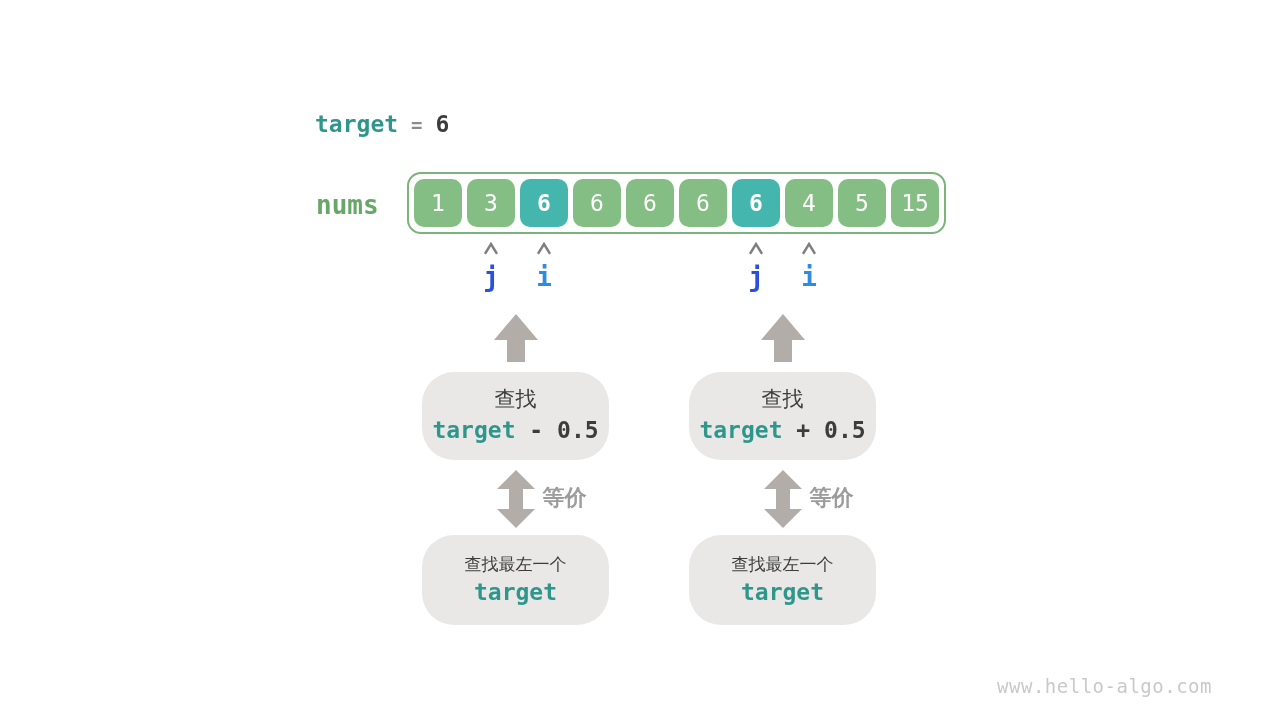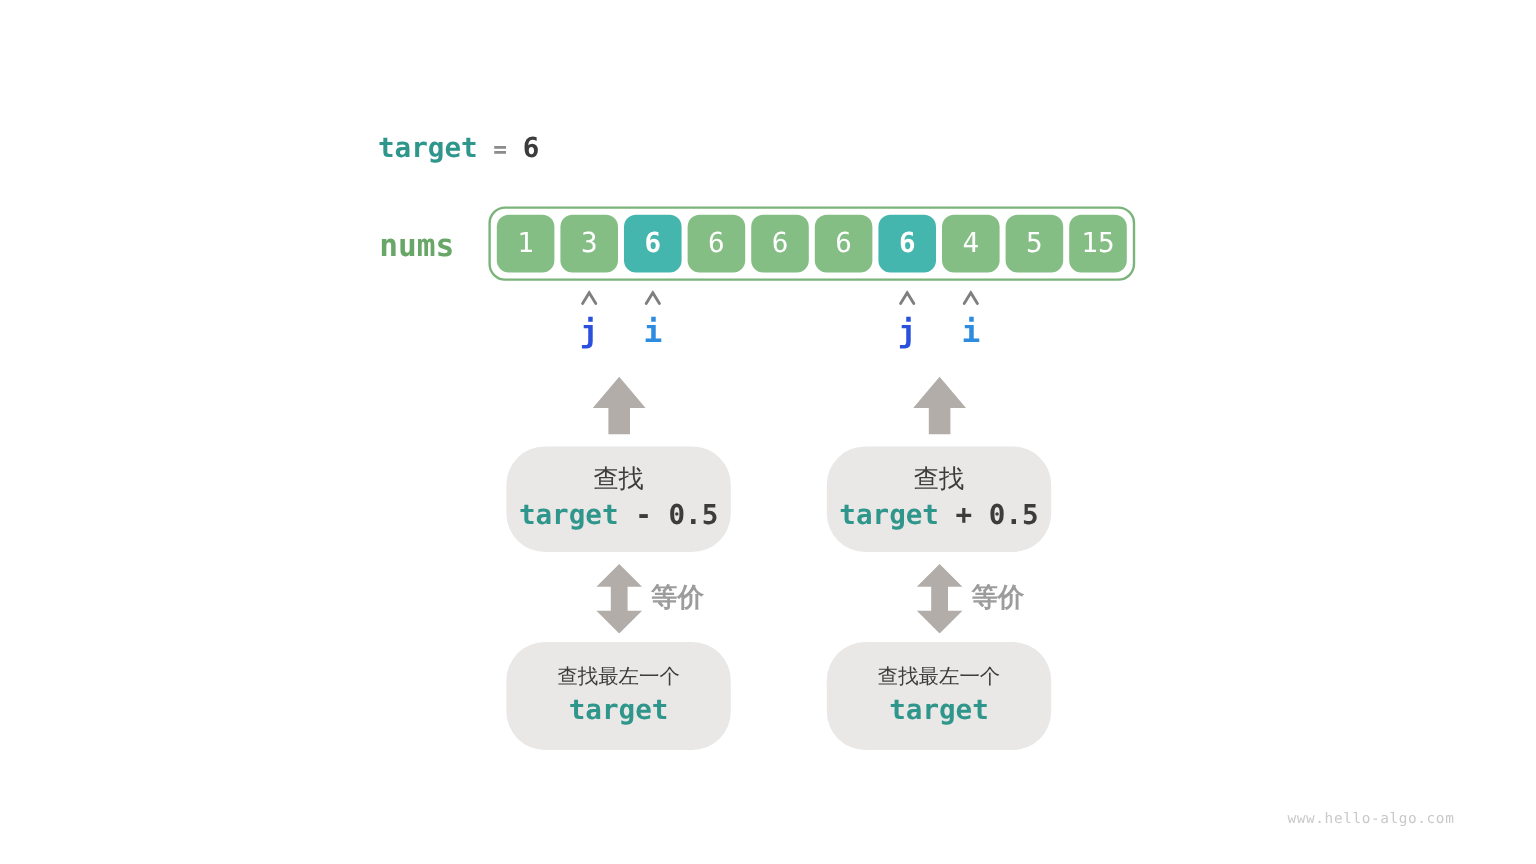--- a/index.html
+++ b/index.html
@@ -99,21 +99,21 @@
     position: absolute; left: calc(50% + 27px); top: 50%;
     transform: translateY(-54%);
     font-size: 22px; font-weight: bold;
     color: var(--equiv-gray);
     white-space: nowrap;
   }
 
   
   .watermark {
     position: absolute; right: 68px; top: 675px;
-    font-size: 12px;
+    font-size: 19px;
     color: var(--watermark-gray);
     letter-spacing: 0.5px;
   }
 </style>
 </head>
 <body>
 
 <div class="stage">
 
   <div class="target-line">

